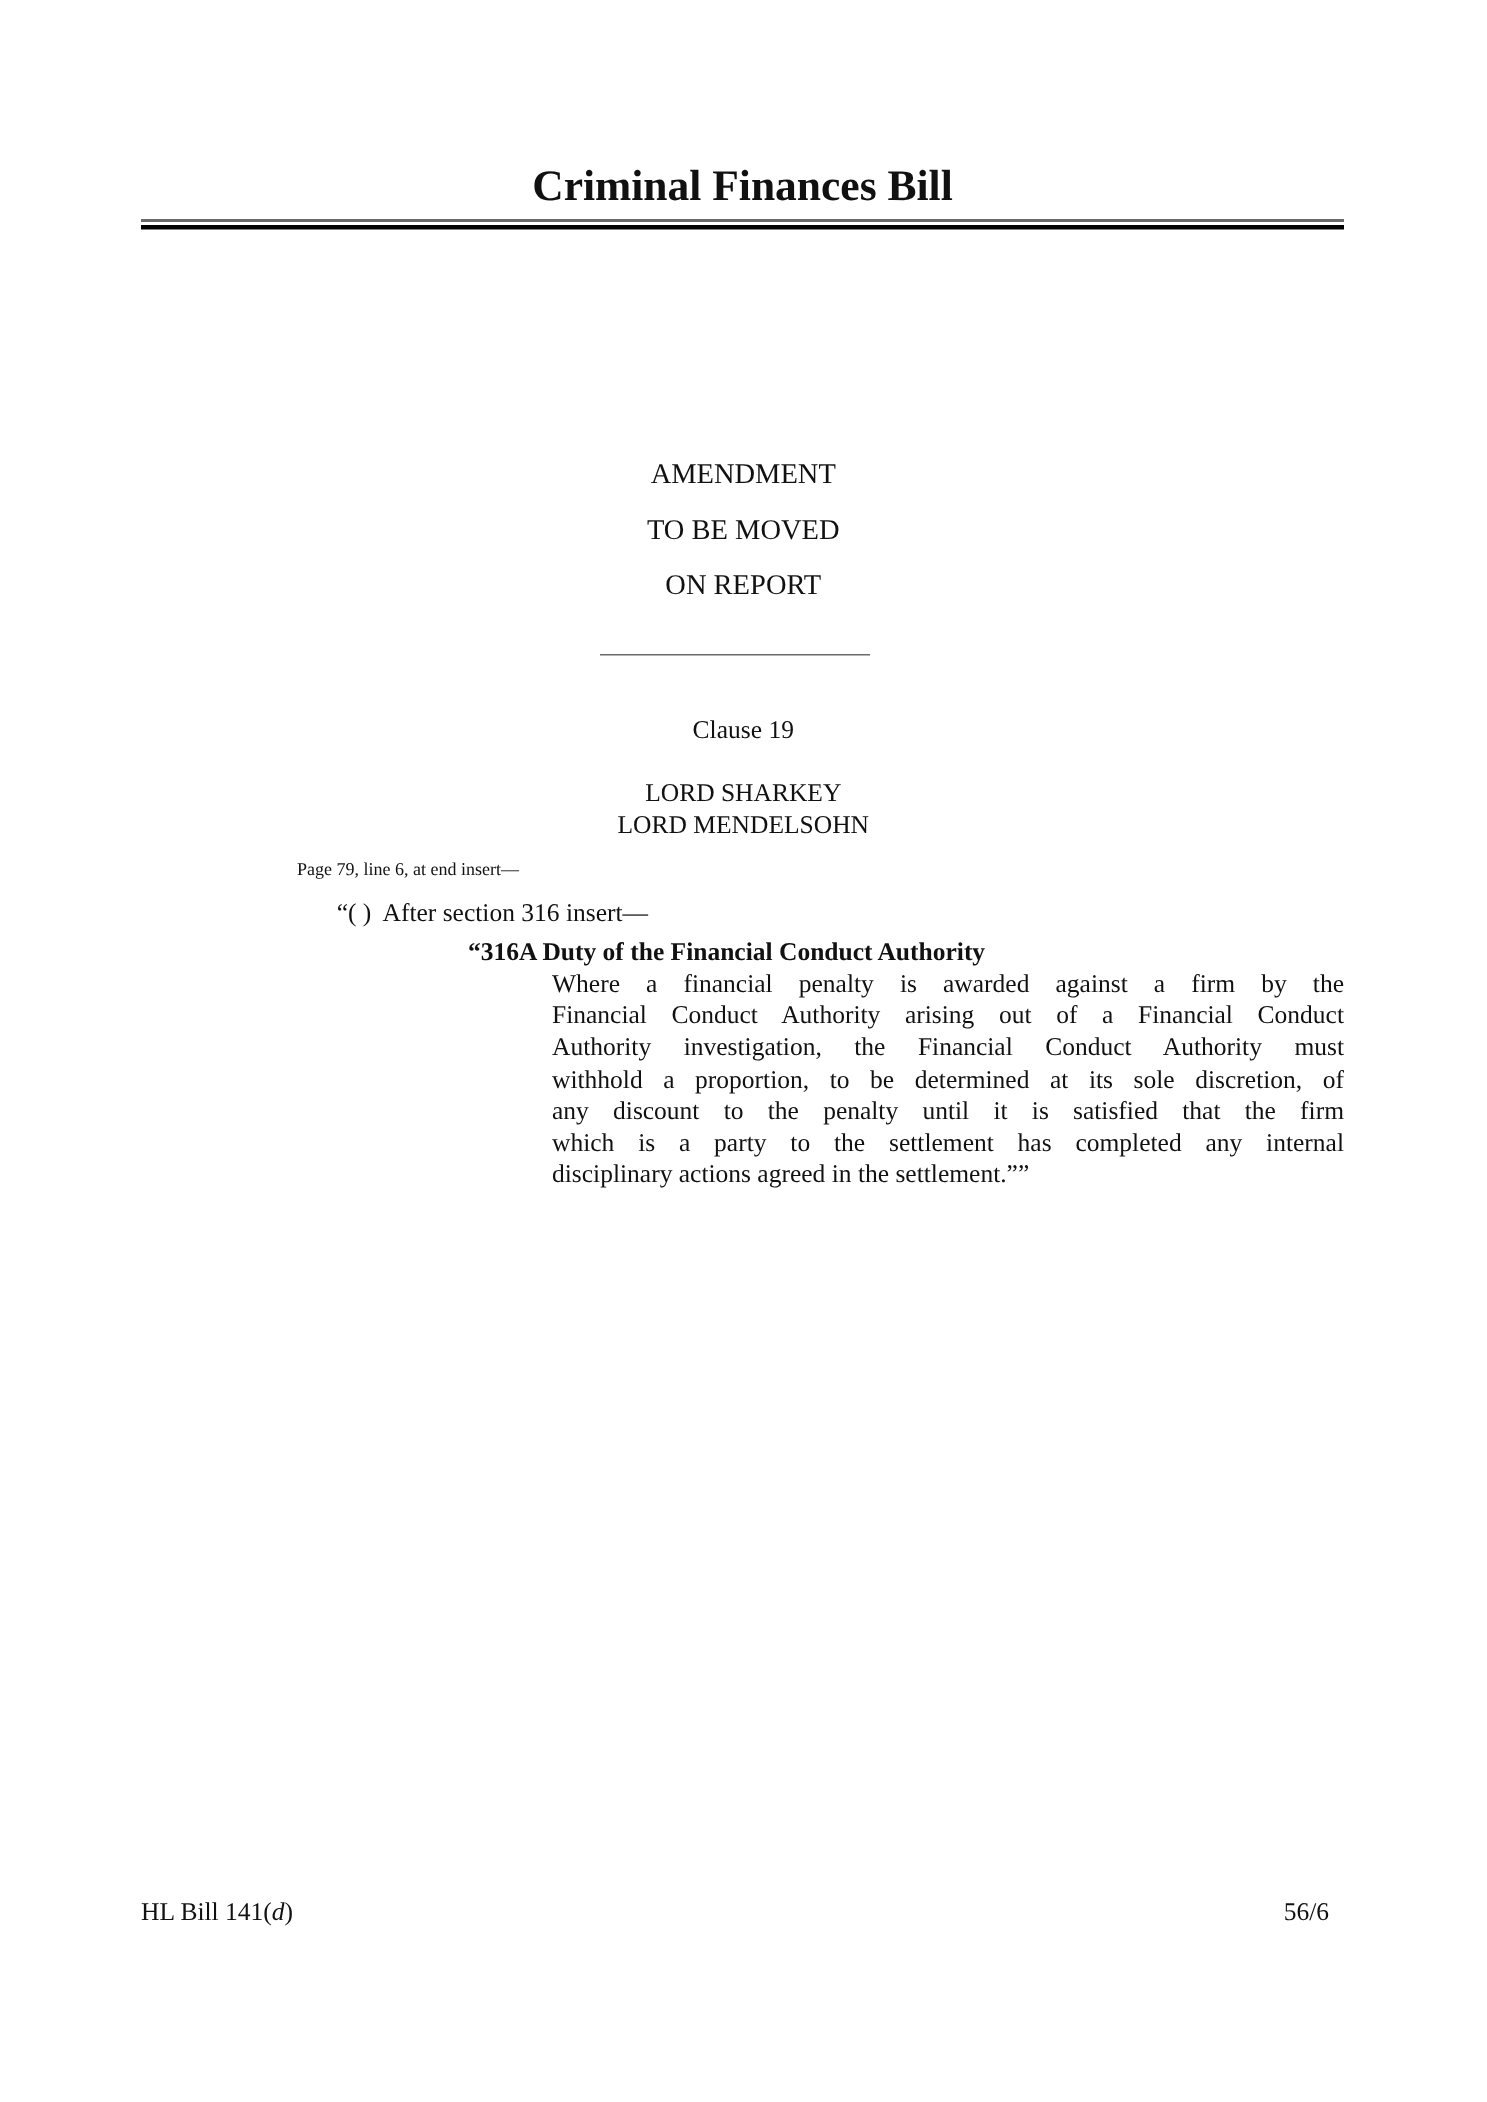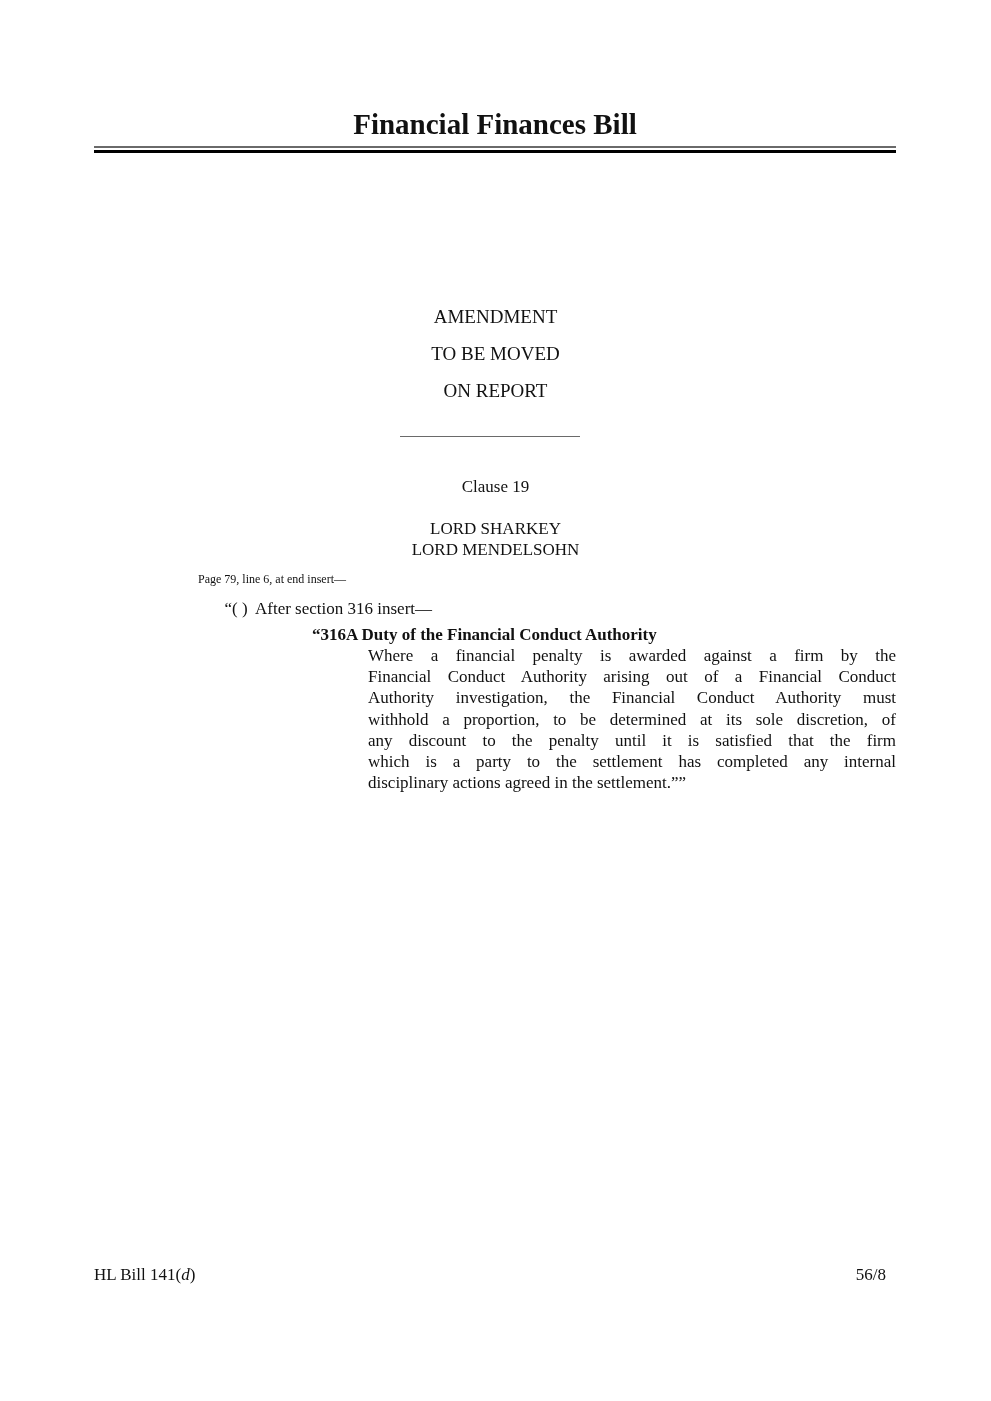--- a/index.html
+++ b/index.html
@@ -138,21 +138,21 @@
       top: 1264px;
       font-size: 17px;
       line-height: 22px;
     }
   </style>
 </head>
 <body>
 
 <div>
 
-  <div class="page-title">Financial Finances Bill</div>
+  <div class="page-title">Criminal Finances Bill</div>
   <div class="rule-thin"></div>
   <div class="rule-thick"></div>
 
   <div class="heading-line" style="top:305px;">AMENDMENT</div>
   <div class="heading-line" style="top:342px;">TO BE MOVED</div>
   <div class="heading-line" style="top:379px;">ON REPORT</div>
 
   <div class="sep-rule"></div>
 
   <div class="clause">Clause 19</div>
@@ -172,15 +172,15 @@
     <span class="ln">Where a financial penalty is awarded against a firm by the</span>
     <span class="ln">Financial Conduct Authority arising out of a Financial Conduct</span>
     <span class="ln">Authority investigation, the Financial Conduct Authority must</span>
     <span class="ln">withhold a proportion, to be determined at its sole discretion, of</span>
     <span class="ln">any discount to the penalty until it is satisfied that the firm</span>
     <span class="ln">which is a party to the settlement has completed any internal</span>
     <span class="ln last">disciplinary actions agreed in the settlement.””</span>
   </div>
 
   <div class="footer-left"><span>HL Bill 141(</span><i>d</i><span>)</span></div>
-  <div class="footer-right">56/8</div>
+  <div class="footer-right">56/6</div>
 
 </div>
 
 </body></html>

